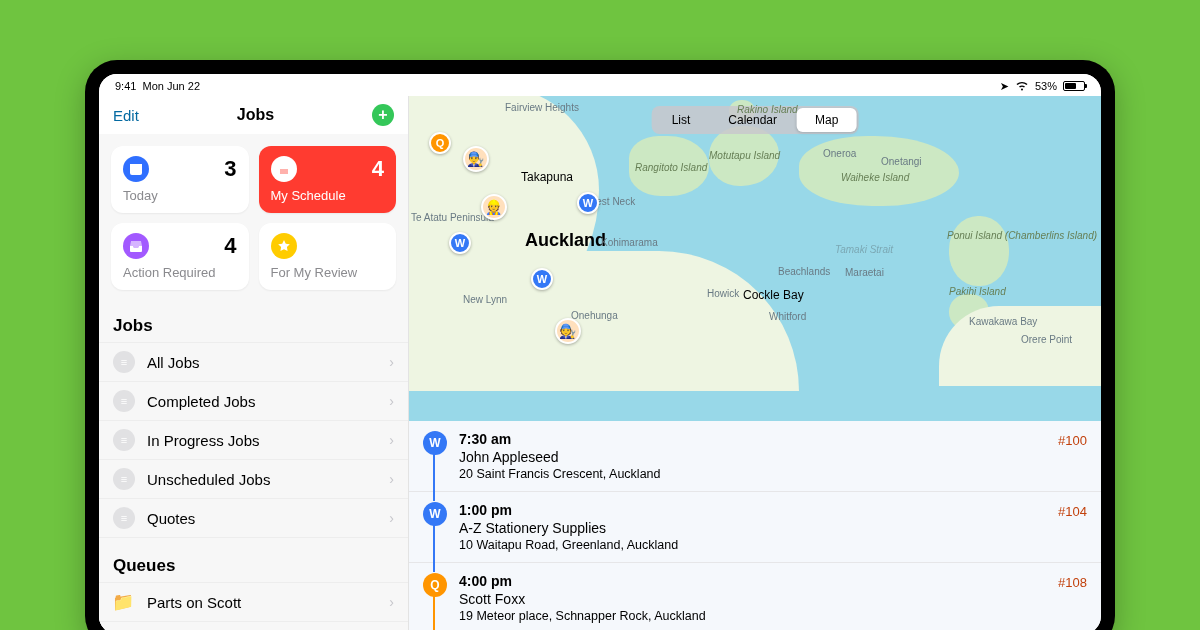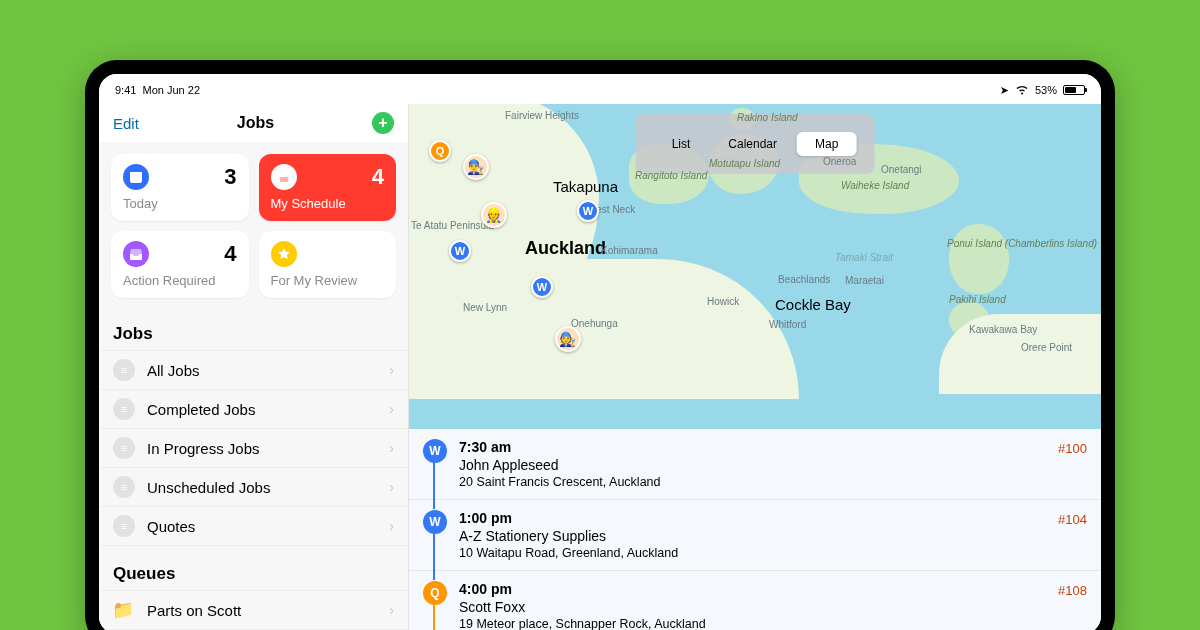--- a/index.html
+++ b/index.html
@@ -1,19 +1,19 @@
 <!DOCTYPE html>
 <html><head>
 <meta charset="utf-8">
 <style>
 * { margin: 0; padding: 0; box-sizing: border-box; font-family: -apple-system, BlinkMacSystemFont, "Segoe UI", Helvetica, Arial, sans-serif; }
 body { width: 1200px; height: 630px; background: #6fc440; display: flex; align-items: flex-start; justify-content: center; overflow: hidden; }
 .ipad-frame { margin-top: 60px; width: 1030px; background: #000; border-radius: 32px; padding: 14px; box-shadow: 0 8px 30px rgba(0,0,0,.25); }
 .ipad-screen { background: #fff; border-radius: 18px; overflow: hidden; height: 560px; position: relative; }
-.status-bar { height: 30px; display: flex; justify-content: space-between; align-items: center; padding: 2px 16px 0; font-size: 11px; font-weight: 500; background: #fff; }
+.status-bar { height: 22px; display: flex; justify-content: space-between; align-items: center; padding: 2px 16px 0; font-size: 11px; font-weight: 500; background: #fff; }
 .status-right { display: flex; gap: 6px; align-items: center; }
 .battery-icon { width: 22px; height: 10px; border: 1px solid #000; border-radius: 2px; position: relative; }
 .battery-icon::after { content: ""; position: absolute; right: -3px; top: 2px; width: 2px; height: 4px; background: #000; border-radius: 0 1px 1px 0; }
 .battery-fill { position: absolute; left: 1px; top: 1px; bottom: 1px; width: 53%; background: #000; border-radius: 1px; }
 .app-body { display: flex; height: calc(100% - 22px); }
 .sidebar { width: 310px; border-right: 1px solid #e3e3e3; background: #f7f7f7; display: flex; flex-direction: column; }
 .sidebar-header { background: #fff; padding: 8px 14px; display: flex; align-items: center; justify-content: space-between; }
 .edit-btn { color: #0369a1; font-size: 15px; }
 .title { font-size: 16px; font-weight: 600; }
 .add-btn { width: 22px; height: 22px; border-radius: 50%; background: #34c759; display: flex; align-items: center; justify-content: center; color: #fff; font-size: 16px; font-weight: 700; }
@@ -28,26 +28,26 @@
 .section-title { padding: 18px 14px 6px; font-size: 17px; font-weight: 700; color: #000; }
 .list-item { display: flex; align-items: center; padding: 8px 14px; gap: 12px; border-bottom: 1px solid #ededed; background: #f7f7f7; }
 .list-item:first-of-type { border-top: 1px solid #ededed; }
 .list-icon { width: 22px; height: 22px; border-radius: 50%; background: #e1e1e3; display: flex; align-items: center; justify-content: center; color: #fff; font-size: 11px; flex-shrink: 0; }
 .list-icon.folder { background: none; color: #5ac8fa; font-size: 18px; }
 .list-label { flex: 1; font-size: 15px; color: #000; }
 .chev { color: #c7c7cc; font-size: 14px; }
 .main { flex: 1; display: flex; flex-direction: column; position: relative; }
 .map-view { flex: 1; position: relative; overflow: hidden; background: linear-gradient(180deg, #eefae6 0%, #eefae6 40%, #f5f8ee 100%); }
 .water { position: absolute; background: #98d8e8; }
-.mv-seg { position: absolute; top: 10px; left: 50%; transform: translateX(-50%); background: rgba(200,200,205,.85); border-radius: 8px; padding: 18px; display: flex; gap: 2px; }
+.mv-seg { position: absolute; top: 10px; left: 50%; transform: translateX(-50%); background: rgba(200,200,205,.85); border-radius: 8px; padding: 2px; display: flex; gap: 2px; }
 .mv-seg-item { padding: 5px 18px; font-size: 12px; border-radius: 6px; color: #000; }
 .mv-seg-item.active { background: #fff; box-shadow: 0 1px 3px rgba(0,0,0,.15); font-weight: 500; }
 .map-label { position: absolute; font-size: 10px; color: #697a84; white-space: nowrap; }
 .map-label.city { font-size: 18px; font-weight: 700; color: #000; }
-.map-label.town { font-size: 15px; color: #000; font-weight: 500; margin-left: 32px; }
+.map-label.town { font-size: 12px; color: #000; font-weight: 500; }
 .map-label.island { color: #667f55; font-style: italic; }
 .map-label.sea { color: #7ba8b4; font-style: italic; }
 .pin { position: absolute; width: 22px; height: 22px; border-radius: 50%; display: flex; align-items: center; justify-content: center; color: #fff; font-weight: 700; font-size: 11px; border: 2px solid #fff; box-shadow: 0 1px 3px rgba(0,0,0,.3); }
 .pin.blue { background: #3478f6; }
 .pin.orange { background: #ff9500; }
 .avatar-pin { position: absolute; width: 26px; height: 26px; border-radius: 50%; border: 2px solid #fff; box-shadow: 0 1px 3px rgba(0,0,0,.3); display:flex;align-items:center;justify-content:center;font-size:14px; background:#ffe0bd; }
 .job-list { background: rgba(244,248,252,.95); }
 .job-item { display: flex; padding: 10px 14px; gap: 12px; border-bottom: 1px solid #e6e6e8; position: relative; }
 .job-line { width: 2px; background: currentColor; position: absolute; left: 24px; top: 32px; bottom: -10px; }
 .job-badge { width: 24px; height: 24px; border-radius: 50%; display: flex; align-items: center; justify-content: center; color: #fff; font-weight: 700; font-size: 12px; flex-shrink: 0; position: relative; z-index: 1; }

